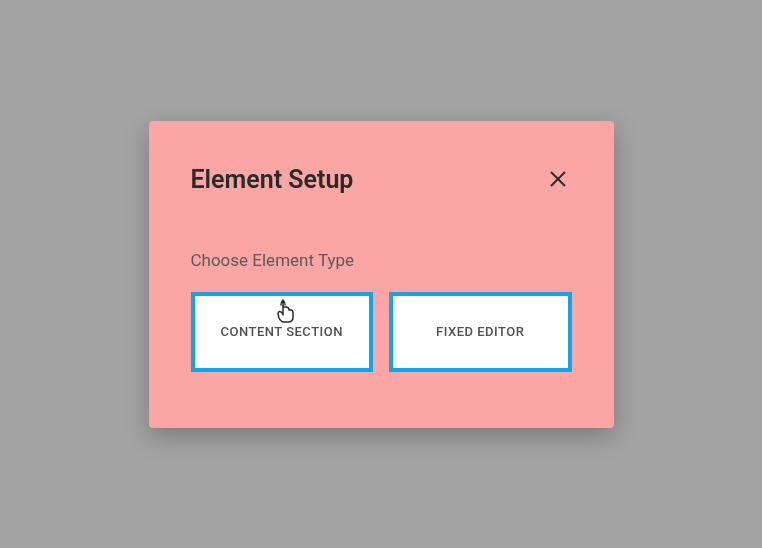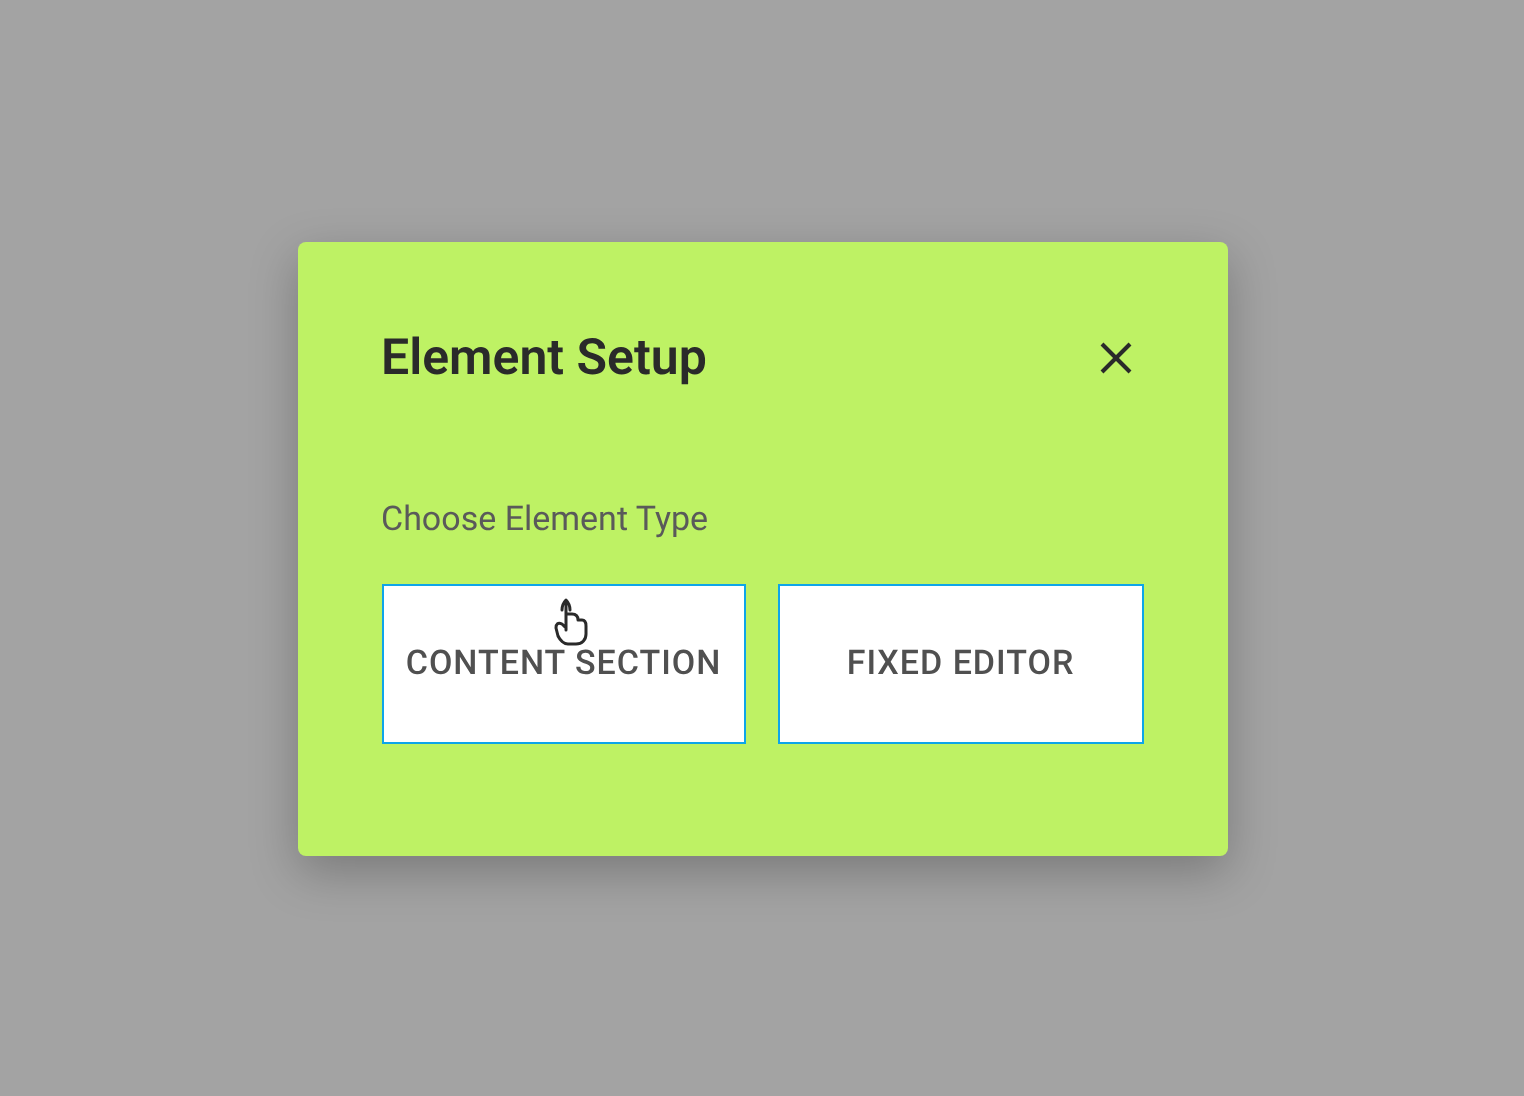--- a/index.html
+++ b/index.html
@@ -12,21 +12,21 @@
       height: 548px;
       background: #a3a3a3;
       font-family: -apple-system, BlinkMacSystemFont, "Segoe UI", Roboto, Helvetica, Arial, sans-serif;
       display: flex;
       align-items: center;
       justify-content: center;
       position: relative;
     }
     .modal {
       width: 465px;
-      background: #bef264;
+      background: #fca5a5;
       border-radius: 4px;
       box-shadow: 0 8px 24px rgba(0,0,0,0.25);
       padding: 44px 42px 56px 42px;
     }
     .modal-header {
       display: flex;
       justify-content: space-between;
       align-items: center;
       margin-bottom: 56px;
     }
@@ -57,23 +57,23 @@
       font-weight: 400;
     }
     .option-grid {
       display: grid;
       grid-template-columns: 1fr 1fr;
       gap: 16px;
     }
     .option-btn {
       height: 80px;
       background: #ffffff;
-      border: 1px solid #0ea5e9;
+      border: 4px solid #0ea5e9;
       cursor: pointer;
-      font-size: 17px;
+      font-size: 13px;
       font-weight: 500;
       letter-spacing: 0.5px;
       color: #505050;
       display: flex;
       align-items: center;
       justify-content: center;
       font-family: inherit;
     }
     .cursor-pointer {
       position: absolute;

